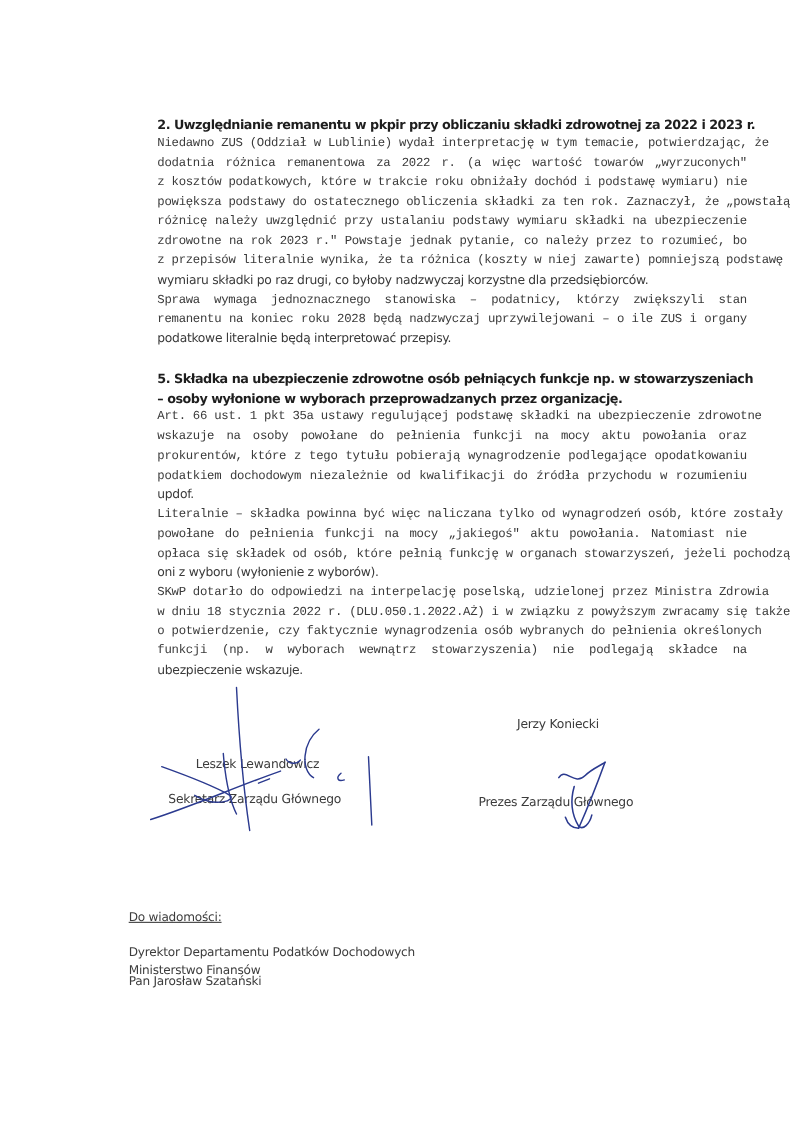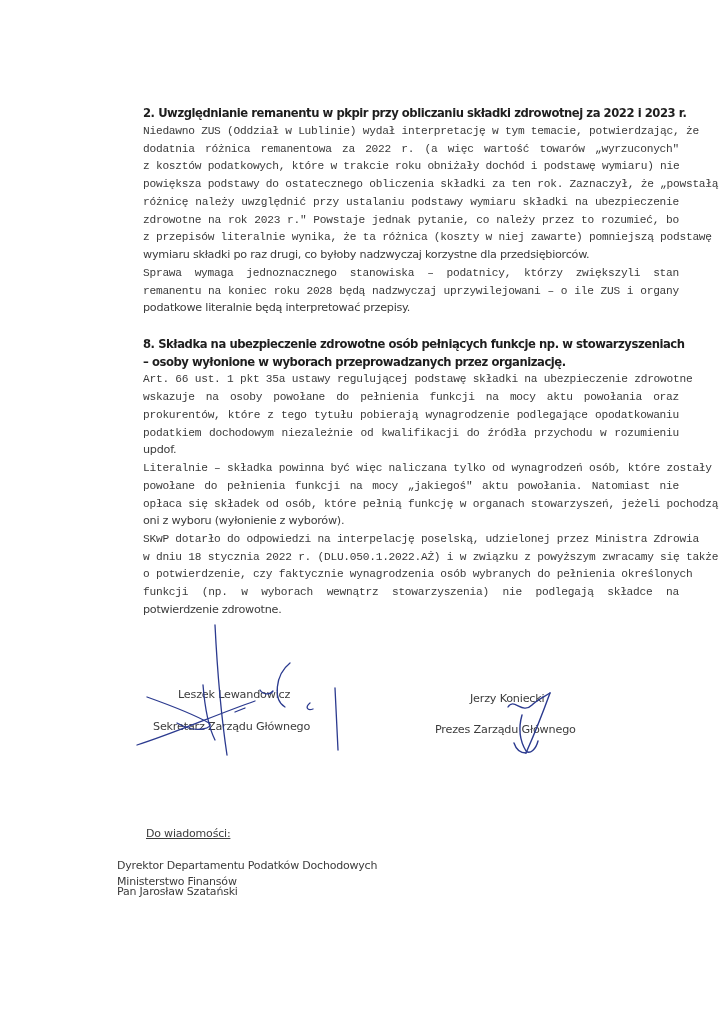--- a/index.html
+++ b/index.html
@@ -15,21 +15,21 @@
       font-size: 11.2px; line-height: 14px; white-space: nowrap;
       letter-spacing: -0.25px;
       margin-left: 33px;
     }
     .justify { text-align: justify; text-align-last: justify; font-family: Liberation Mono, monospace; }
     .heading { font-weight: bold; color: #1e1e1e; font-size: 11.6px; letter-spacing: -0.45px; }
     .sig-name, .sig-role {
       position: absolute; font-size: 11.2px; color: #3c3c3c; white-space: nowrap; letter-spacing: -0.2px;
     }
     .cc { position: absolute; left: 117px; font-size: 11px; color: #3c3c3c; white-space: nowrap; letter-spacing: -0.2px; line-height: 15px; }
-    .cc-title { text-decoration: underline; margin-left: 29px; }
+    .cc-title { text-decoration: underline; }
     svg.sig { position: absolute; pointer-events: none; }
   </style>
 </head>
 <body>
 
 <div class="page">
 
   <div>
     <div class="line heading" style="top:106px">2. Uwzględnianie remanentu w pkpir przy obliczaniu składki zdrowotnej za 2022 i 2023 r.</div>
     <div class="line justify" style="top:124px">Niedawno ZUS (Oddział w Lublinie) wydał interpretację w tym temacie, potwierdzając, że</div>
@@ -39,36 +39,36 @@
     <div class="line justify" style="top:195px">różnicę należy uwzględnić przy ustalaniu podstawy wymiaru składki na ubezpieczenie</div>
     <div class="line justify" style="top:213px">zdrowotne na rok 2023 r." Powstaje jednak pytanie, co należy przez to rozumieć, bo</div>
     <div class="line justify" style="top:230px">z przepisów literalnie wynika, że ta różnica (koszty w niej zawarte) pomniejszą podstawę</div>
     <div class="line" style="top:248px">wymiaru składki po raz drugi, co byłoby nadzwyczaj korzystne dla przedsiębiorców.</div>
     <div class="line justify" style="top:266px">Sprawa wymaga jednoznacznego stanowiska – podatnicy, którzy zwiększyli stan</div>
     <div class="line justify" style="top:284px">remanentu na koniec roku 2028 będą nadzwyczaj uprzywilejowani – o ile ZUS i organy</div>
     <div class="line" style="top:301px">podatkowe literalnie będą interpretować przepisy.</div>
   </div>
 
   <div>
-    <div class="line heading" style="top:337px">8. Składka na ubezpieczenie zdrowotne osób pełniących funkcje np. w stowarzyszeniach</div>
+    <div class="line heading" style="top:337px">5. Składka na ubezpieczenie zdrowotne osób pełniących funkcje np. w stowarzyszeniach</div>
     <div class="line heading" style="top:355px">– osoby wyłonione w wyborach przeprowadzanych przez organizację.</div>
     <div class="line justify" style="top:372px">Art. 66 ust. 1 pkt 35a ustawy regulującej podstawę składki na ubezpieczenie zdrowotne</div>
     <div class="line justify" style="top:390px">wskazuje na osoby powołane do pełnienia funkcji na mocy aktu powołania oraz</div>
     <div class="line justify" style="top:408px">prokurentów, które z tego tytułu pobierają wynagrodzenie podlegające opodatkowaniu</div>
     <div class="line justify" style="top:426px">podatkiem dochodowym niezależnie od kwalifikacji do źródła przychodu w rozumieniu</div>
     <div class="line" style="top:443px">updof.</div>
     <div class="line justify" style="top:461px">Literalnie – składka powinna być więc naliczana tylko od wynagrodzeń osób, które zostały</div>
     <div class="line justify" style="top:479px">powołane do pełnienia funkcji na mocy „jakiegoś" aktu powołania. Natomiast nie</div>
     <div class="line justify" style="top:497px">opłaca się składek od osób, które pełnią funkcję w organach stowarzyszeń, jeżeli pochodzą</div>
     <div class="line" style="top:514px">oni z wyboru (wyłonienie z wyborów).</div>
     <div class="line justify" style="top:532px">SKwP dotarło do odpowiedzi na interpelację poselską, udzielonej przez Ministra Zdrowia</div>
     <div class="line justify" style="top:550px">w dniu 18 stycznia 2022 r. (DLU.050.1.2022.AŻ) i w związku z powyższym zwracamy się także</div>
     <div class="line justify" style="top:567px">o potwierdzenie, czy faktycznie wynagrodzenia osób wybranych do pełnienia określonych</div>
     <div class="line justify" style="top:585px">funkcji (np. w wyborach wewnątrz stowarzyszenia) nie podlegają składce na</div>
-    <div class="line" style="top:603px">potwierdzenie zdrowotne.</div>
+    <div class="line" style="top:603px">ubezpieczenie wskazuje.</div>
   </div>
 
   <div>
     <div class="sig-name" style="left:178px; top:688px">Leszek Lewandowicz</div>
     <div class="sig-role" style="left:153px; top:720px">Sekretarz Zarządu Głównego</div>
     <svg class="sig" style="left:135px; top:615px" width="230" height="150" viewBox="0 0 230 150">
       <g fill="none" stroke="#2b3a8f" stroke-width="1.3" stroke-linecap="round">
         <path d="M80 10 C 82 50, 86 100, 92 140"></path>
         <path d="M12 82 C 40 92, 60 100, 74 108 C 80 112, 62 120, 42 108"></path>
         <path d="M2 130 C 40 118, 80 100, 120 86"></path>
@@ -76,21 +76,21 @@
         <path d="M100 97 L 110 93"></path>
         <path d="M155 48 C 140 60, 138 85, 150 92"></path>
         <path d="M175 88 C 170 92, 172 96, 178 94"></path>
         <path d="M200 73 C 201 95, 202 115, 203 135"></path>
         <path d="M125 75 C 128 80, 135 80, 138 76"></path>
       </g>
     </svg>
   </div>
 
   <div>
-    <div class="sig-name" style="left:470px; top:692px">Jerzy Koniecki</div>
+    <div class="sig-name" style="left:470px; top:652px">Jerzy Koniecki</div>
     <div class="sig-role" style="left:435px; top:723px">Prezes Zarządu Głównego</div>
     <svg class="sig" style="left:500px; top:685px" width="70" height="75" viewBox="0 0 70 75">
       <g fill="none" stroke="#2b3a8f" stroke-width="1.4" stroke-linecap="round">
         <path d="M8 22 C 14 12, 22 30, 32 20 C 38 14, 44 12, 50 8"></path>
         <path d="M50 8 C 42 30, 34 50, 26 68"></path>
         <path d="M22 30 C 18 44, 20 56, 26 66 C 30 70, 36 64, 38 56"></path>
         <path d="M14 58 C 16 64, 20 68, 26 68"></path>
       </g>
     </svg>
   </div>

